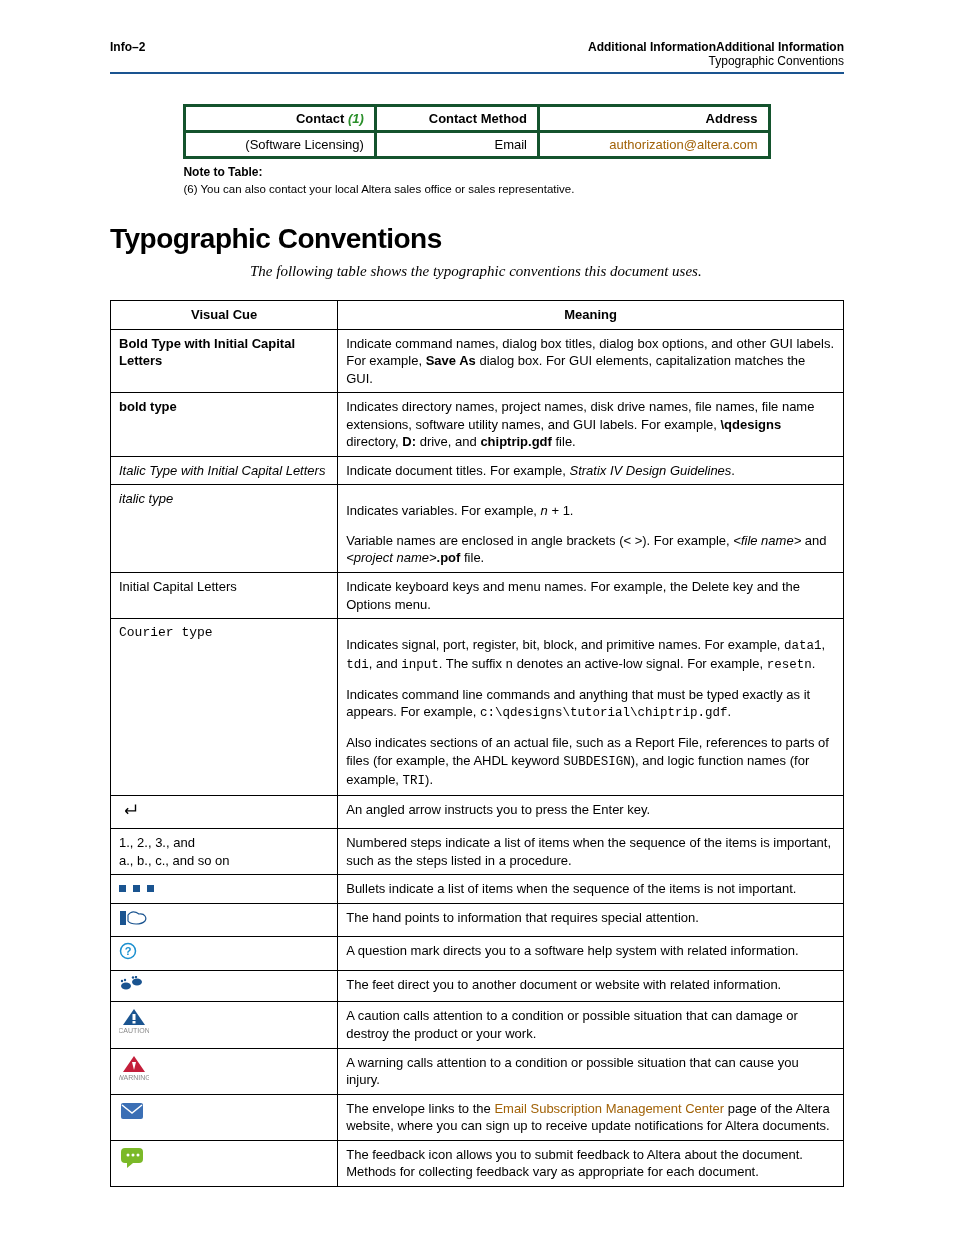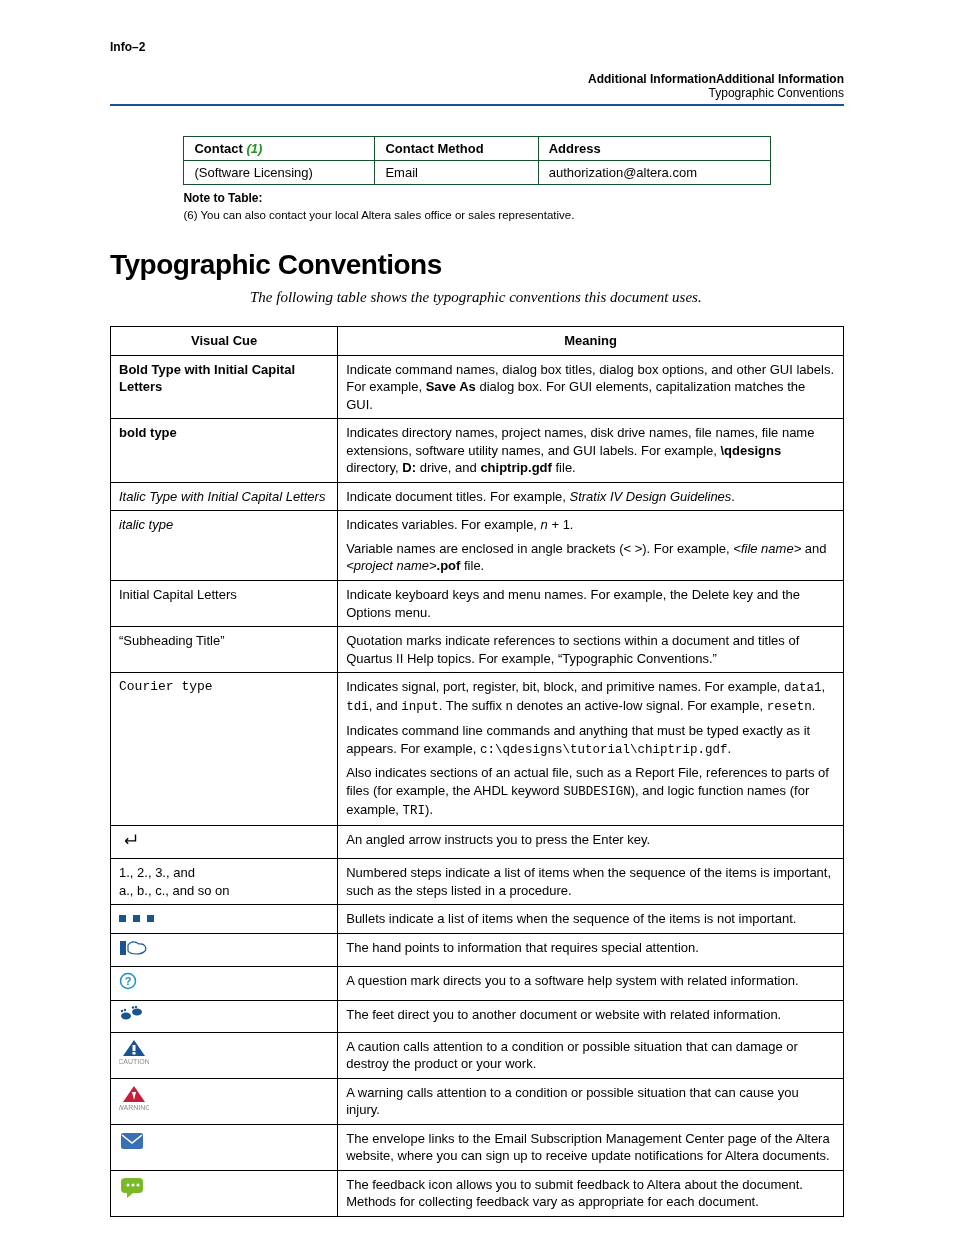--- a/index.html
+++ b/index.html
@@ -12,37 +12,37 @@
   }
   .header-row {
     display: flex;
     justify-content: space-between;
     border-bottom: 2px solid #1a5490;
     padding-bottom: 4px;
     margin-bottom: 30px;
   }
   .header-left { font-weight: bold; font-size: 12px; }
   .header-right { text-align: right; font-size: 12px; }
-  .header-right .title { font-weight: bold; margin-top: 32px; }
+  .header-right .title { font-weight: bold; }
   .header-right .sub { font-weight: normal; }
 
   .tbl {
     border-collapse: collapse;
     margin: 0 auto;
     width: 80%;
   }
   .tbl th, .tbl td {
-    border: 1px solid #14532d;
+    border: 3px solid #14532d;
     padding: 4px 10px;
     font-size: 13px;
-    text-align: left;
+    text-align: right;
   }
   .tbl th { font-weight: bold; }
   .em-green { color: #2a8f2a; font-style: italic; font-weight: bold; }
-  .link-green { color: #000000; }
+  .link-green { color: #a16207; }
   .note-block { margin: 6px auto 15px auto; width: 80%; font-size: 12px; }
   .note-title { font-weight: bold; }
   .note-line { margin-top: 4px; font-size: 11.5px; }
 
   h1.section {
     font-family: Arial, Helvetica, sans-serif;
     font-weight: 900;
     font-size: 28px;
     letter-spacing: -0.5px;
     margin: 28px 0 8px 0;
@@ -64,21 +64,21 @@
     padding: 5px 8px;
     vertical-align: top;
     font-size: 13px;
     line-height: 1.35;
     text-align: left;
   }
   table.conv th { text-align: center; font-weight: bold; }
   .col-cue { width: 31%; }
   .italic { font-style: italic; }
   .mono { font-family: 'Courier New', monospace; font-size: 12.5px; }
-  .mc-para { margin: 0 0 6px 0; }
+  .mc-para { margin: 12px 0 6px 0; }
   .mc-para:last-child { margin-bottom: 0; }
 
   .footer-row {
     display: flex;
     justify-content: space-between;
     font-size: 11.5px;
     margin-top: 50px;
   }
 
   .icon-cell { text-align: left; }
@@ -148,24 +148,20 @@
       <p class="mc-para"><span>Indicates variables. For example, </span><span class="italic">n</span><span> + 1.</span></p>
       <p class="mc-para"><span>Variable names are enclosed in angle brackets (&lt; &gt;). For example, </span><span class="italic">&lt;file name&gt;</span><span> and </span><span class="italic">&lt;project name&gt;</span><b>.pof</b><span> file.</span></p>
     </td>
   </tr>
 
   <tr>
     <td>Initial Capital Letters</td>
     <td>Indicate keyboard keys and menu names. For example, the Delete key and the Options menu.</td>
   </tr>
 
-  <tr>
-    <td>“Subheading Title”</td>
-    <td>Quotation marks indicate references to sections within a document and titles of Quartus II Help topics. For example, “Typographic Conventions.”</td>
-  </tr>
 
   <tr>
     <td class="mono">Courier type</td>
     <td>
       <p class="mc-para"><span>Indicates signal, port, register, bit, block, and primitive names. For example, </span><span class="mono">data1</span><span>, </span><span class="mono">tdi</span><span>, and </span><span class="mono">input</span><span>. The suffix </span><span class="mono">n</span><span> denotes an active-low signal. For example, </span><span class="mono">resetn</span><span>.</span></p>
       <p class="mc-para"><span>Indicates command line commands and anything that must be typed exactly as it appears. For example, </span><span class="mono">c:\qdesigns\tutorial\chiptrip.gdf</span><span>.</span></p>
       <p class="mc-para"><span>Also indicates sections of an actual file, such as a Report File, references to parts of files (for example, the AHDL keyword </span><span class="mono">SUBDESIGN</span><span>), and logic function names (for example, </span><span class="mono">TRI</span><span>).</span></p>
     </td>
   </tr>
 

